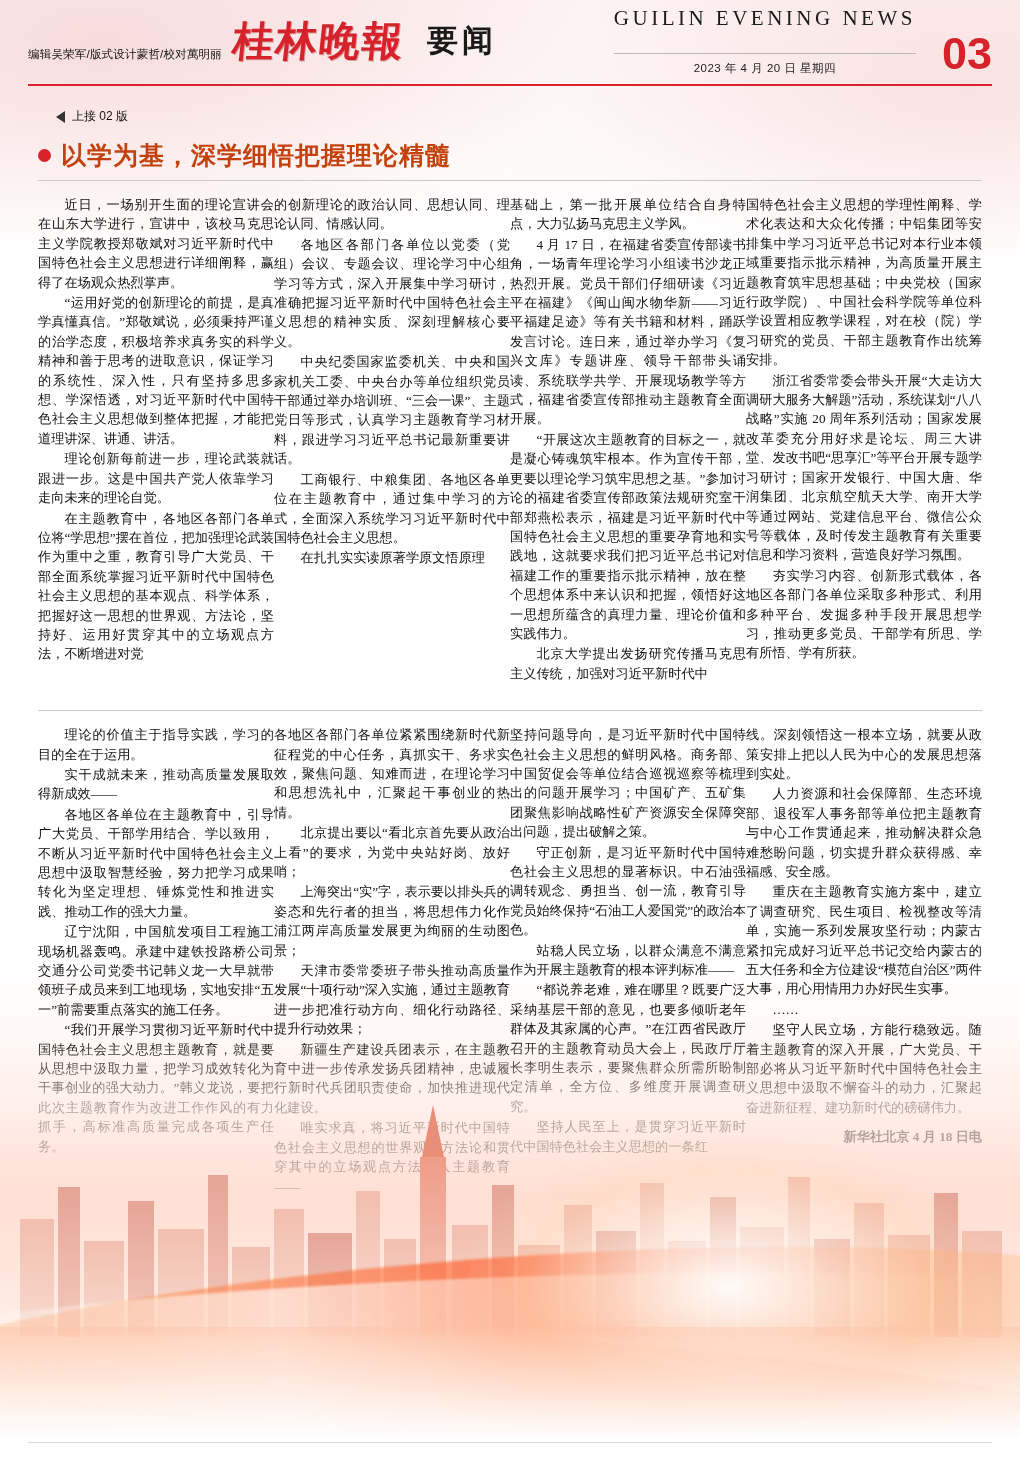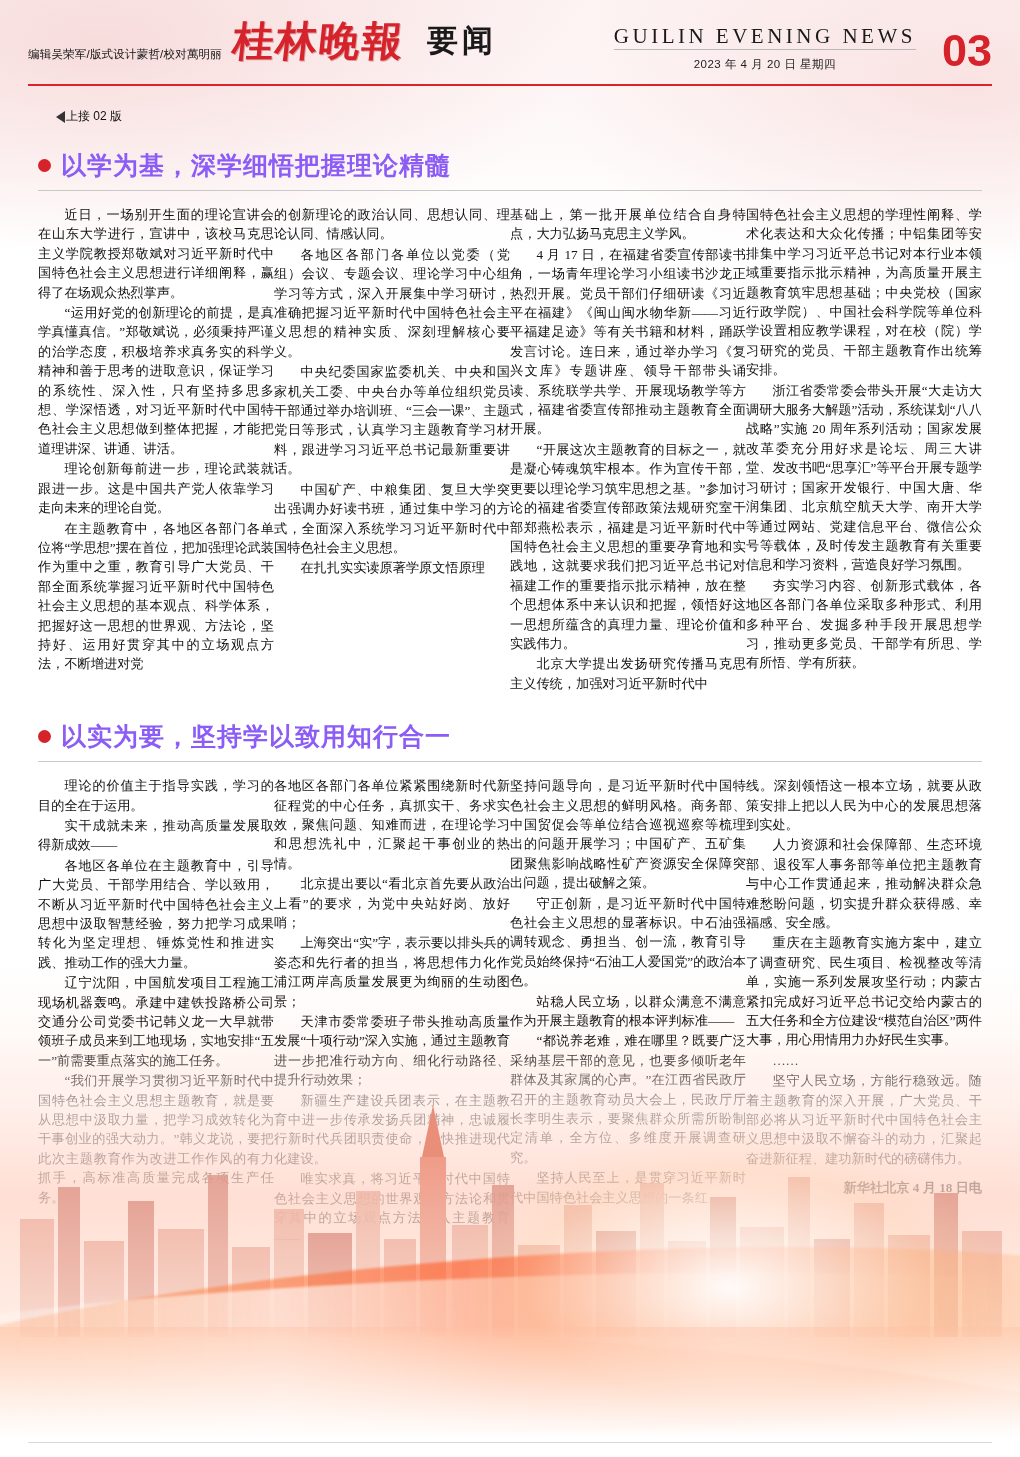--- a/index.html
+++ b/index.html
@@ -52,57 +52,57 @@
     letter-spacing:4px;
   }
   .mast-right {
     margin-left:auto; display:flex; align-items:flex-end; gap:26px;
   }
   .mast-right-inner { text-align:center; }
   .en-title {
     font-family:"Liberation Serif", serif;
     font-size:21px; letter-spacing:3.5px; color:#1a1a1a;
     border-bottom:1px solid #b9b9b9;
-    padding-bottom:0;
+    padding-bottom:22px;
   }
   .date-line {
     font-family:"Liberation Sans", sans-serif;
     font-size:11.5px; color:#222; padding-top:7px; letter-spacing:.5px;
   }
   .page-num {
     font-family:"Liberation Sans", sans-serif;
     font-weight:bold; font-size:45px; color:#d6222a;
     line-height:.95;
     margin-top:20px;
   }
 
   
   .cont-line {
-    display:flex; align-items:center; gap:1px;
-    margin:22px 0 24px 28px;
+    display:flex; align-items:center; gap:7px;
+    margin:22px 0 14px 28px;
     font-family:"Liberation Sans", sans-serif;
     font-size:12px; color:#111;
   }
   .cont-arrow {
     width:0;height:0;border-style:solid;
     border-width:6px 9px 6px 0;
     border-color:transparent #333 transparent transparent;
   }
 
   
   .headline {
     display:flex; align-items:center; gap:10px;
     margin:4px 0 4px 10px;
   }
   .bullet { width:13px;height:13px;border-radius:50%;background:#d6222a;flex:0 0 auto; }
   .headline h2 {
     margin:0;
     font-family:"Liberation Serif", serif;
     font-weight:bold;
-    font-size:25px; color:#8b5cf6;
+    font-size:25px; color:#c2410c;
     letter-spacing:1px;
   }
   .rule {
     height:1px; background:#c9c9c9;
     margin:8px 10px 14px 10px;
   }
 
   
   .cols {
     display:grid;
@@ -203,42 +203,38 @@
       <div class="col">
         <p>近日，一场别开生面的理论宣讲会在山东大学进行，宣讲中，该校马克思主义学院教授郑敬斌对习近平新时代中国特色社会主义思想进行详细阐释，赢得了在场观众热烈掌声。</p>
         <p>“运用好党的创新理论的前提，是真学真懂真信。”郑敬斌说，必须秉持严谨的治学态度，积极培养求真务实的科学精神和善于思考的进取意识，保证学习的系统性、深入性，只有坚持多思多想、学深悟透，对习近平新时代中国特色社会主义思想做到整体把握，才能把道理讲深、讲通、讲活。</p>
         <p>理论创新每前进一步，理论武装就跟进一步。这是中国共产党人依靠学习走向未来的理论自觉。</p>
         <p>在主题教育中，各地区各部门各单位将“学思想”摆在首位，把加强理论武装作为重中之重，教育引导广大党员、干部全面系统掌握习近平新时代中国特色社会主义思想的基本观点、科学体系，把握好这一思想的世界观、方法论，坚持好、运用好贯穿其中的立场观点方法，不断增进对党</p>
       </div>
       <div class="col">
         <p class="noindent">的创新理论的政治认同、思想认同、理论认同、情感认同。</p>
         <p>各地区各部门各单位以党委（党组）会议、专题会议、理论学习中心组学习等方式，深入开展集中学习研讨，准确把握习近平新时代中国特色社会主义思想的精神实质、深刻理解核心要义。</p>
         <p>中央纪委国家监委机关、中央和国家机关工委、中央台办等单位组织党员干部通过举办培训班、“三会一课”、主题党日等形式，认真学习主题教育学习材料，跟进学习习近平总书记最新重要讲话。</p>
-        <p>中国矿产、中粮集团、复旦大学突出强调办好读书班，通过集中学习的方式，全面深入系统学习习近平新时代中国特色社会主义思想。</p>
+        <p>工商银行、中粮集团、各地区各单位在主题教育中，通过集中学习的方式，全面深入系统学习习近平新时代中国特色社会主义思想。</p>
         <p>在扎扎实实读原著学原文悟原理</p>
       </div>
       <div class="col">
         <p class="noindent">基础上，第一批开展单位结合自身特点，大力弘扬马克思主义学风。</p>
         <p>4 月 17 日，在福建省委宣传部读书角，一场青年理论学习小组读书沙龙正热烈开展。党员干部们仔细研读《习近平在福建》《闽山闽水物华新——习近平福建足迹》等有关书籍和材料，踊跃发言讨论。连日来，通过举办学习《复兴文库》专题讲座、领导干部带头诵读、系统联学共学、开展现场教学等方式，福建省委宣传部推动主题教育全面开展。</p>
         <p>“开展这次主题教育的目标之一，就是凝心铸魂筑牢根本。作为宣传干部，更要以理论学习筑牢思想之基。”参加讨论的福建省委宣传部政策法规研究室干部郑燕松表示，福建是习近平新时代中国特色社会主义思想的重要孕育地和实践地，这就要求我们把习近平总书记对福建工作的重要指示批示精神，放在整个思想体系中来认识和把握，领悟好这一思想所蕴含的真理力量、理论价值和实践伟力。</p>
         <p>北京大学提出发扬研究传播马克思主义传统，加强对习近平新时代中</p>
       </div>
       <div class="col">
         <p class="noindent">国特色社会主义思想的学理性阐释、学术化表达和大众化传播；中铝集团等安排集中学习习近平总书记对本行业本领域重要指示批示精神，为高质量开展主题教育筑牢思想基础；中央党校（国家行政学院）、中国社会科学院等单位科学设置相应教学课程，对在校（院）学习研究的党员、干部主题教育作出统筹安排。</p>
         <p>浙江省委常委会带头开展“大走访大调研大服务大解题”活动，系统谋划“八八战略”实施 20 周年系列活动；国家发展改革委充分用好求是论坛、周三大讲堂、发改书吧“思享汇”等平台开展专题学习研讨；国家开发银行、中国大唐、华润集团、北京航空航天大学、南开大学等通过网站、党建信息平台、微信公众号等载体，及时传发主题教育有关重要信息和学习资料，营造良好学习氛围。</p>
         <p>夯实学习内容、创新形式载体，各地区各部门各单位采取多种形式、利用多种平台、发掘多种手段开展思想学习，推动更多党员、干部学有所思、学有所悟、学有所获。</p>
       </div>
     </div>
   </div>
 
   <div class="article article-2">
-    <div class="headline">
-      <span class="bullet"></span>
-      <h2>以实为要，坚持学以致用知行合一</h2>
-    </div>
     <div class="rule"></div>
     <div class="cols">
       <div class="col">
         <p>理论的价值主于指导实践，学习的目的全在于运用。</p>
         <p>实干成就未来，推动高质量发展取得新成效——</p>
         <p>各地区各单位在主题教育中，引导广大党员、干部学用结合、学以致用，不断从习近平新时代中国特色社会主义思想中汲取智慧经验，努力把学习成果转化为坚定理想、锤炼党性和推进实践、推动工作的强大力量。</p>
         <p>辽宁沈阳，中国航发项目工程施工现场机器轰鸣。承建中建铁投路桥公司交通分公司党委书记韩义龙一大早就带领班子成员来到工地现场，实地安排“五一”前需要重点落实的施工任务。</p>
         <p>“我们开展学习贯彻习近平新时代中国特色社会主义思想主题教育，就是要从思想中汲取力量，把学习成效转化为干事创业的强大动力。”韩义龙说，要把此次主题教育作为改进工作作风的有力抓手，高标准高质量完成各项生产任务。</p>
       </div>
       <div class="col">

